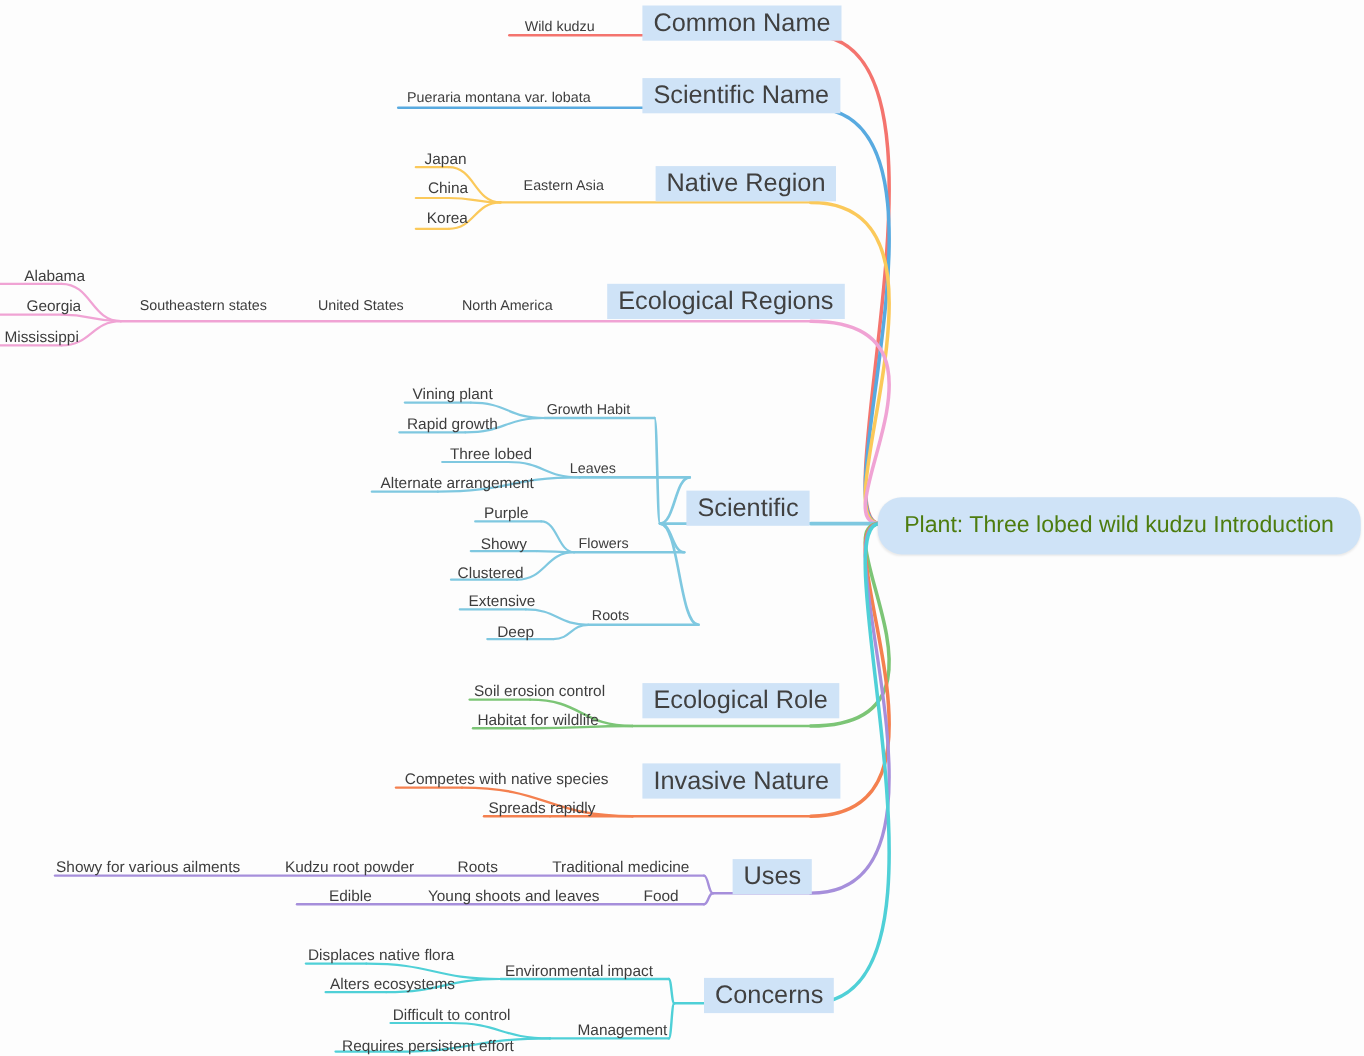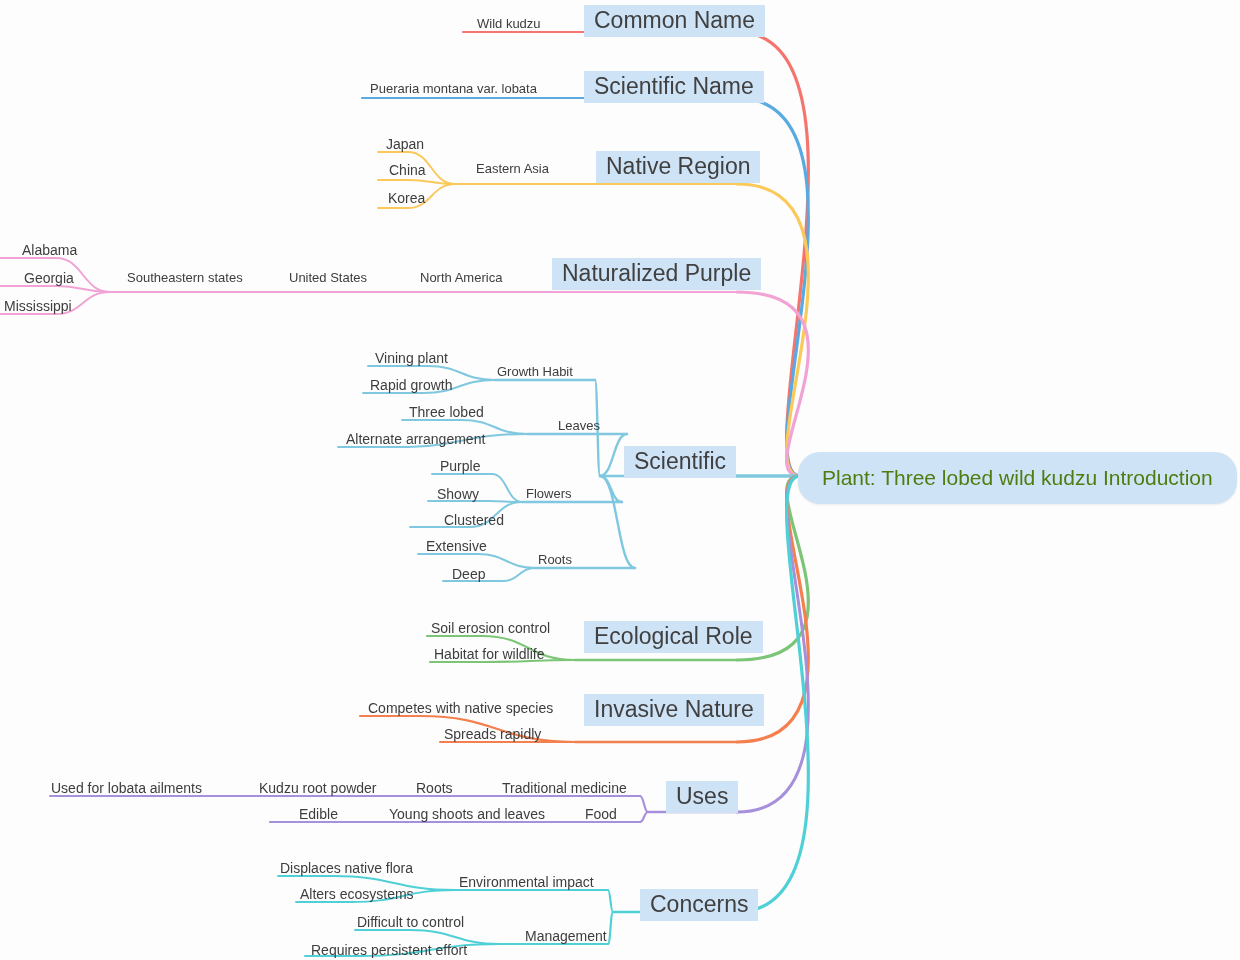--- a/index.html
+++ b/index.html
@@ -106,56 +106,56 @@
 
 <div class="lbl l1 boxed" style="left:584px;top:71px;">Scientific Name</div>
 <div class="lbl l2" style="left:370px;top:82px;">Pueraria montana var. lobata</div>
 
 <div class="lbl l1 boxed" style="left:596px;top:151px;">Native Region</div>
 <div class="lbl l2" style="left:476px;top:162px;text-align:right;">Eastern Asia</div>
 <div class="lbl l3" style="left:386px;top:137px;">Japan</div>
 <div class="lbl l3" style="left:389px;top:163px;">China</div>
 <div class="lbl l3" style="left:388px;top:191px;">Korea</div>
 
-<div class="lbl l1 boxed" style="left:552px;top:258px;">Naturalized Purple</div>
+<div class="lbl l1 boxed" style="left:552px;top:258px;">Ecological Regions</div>
 <div class="lbl l2" style="left:420px;top:271px;">North America</div>
 <div class="lbl l2" style="left:289px;top:271px;">United States</div>
 <div class="lbl l2" style="left:127px;top:271px;">Southeastern states</div>
 <div class="lbl l3" style="left:22px;top:243px;">Alabama</div>
 <div class="lbl l3" style="left:24px;top:271px;">Georgia</div>
 <div class="lbl l3" style="left:4px;top:299px;">Mississippi</div>
 
 <div class="lbl l1 boxed" style="left:624px;top:446px;">Scientific</div>
 <div class="lbl l2" style="left:497px;top:365px;">Growth Habit</div>
 <div class="lbl l3" style="left:375px;top:351px;">Vining plant</div>
 <div class="lbl l3" style="left:370px;top:378px;">Rapid growth</div>
-<div class="lbl l2" style="left:558px;top:419px;text-align:center;">Leaves</div>
+<div class="lbl l2" style="left:518px;top:419px;text-align:center;">Leaves</div>
 <div class="lbl l3" style="left:409px;top:405px;">Three lobed</div>
 <div class="lbl l3" style="left:346px;top:432px;">Alternate arrangement</div>
 <div class="lbl l2" style="left:526px;top:487px;">Flowers</div>
 <div class="lbl l3" style="left:440px;top:459px;">Purple</div>
 <div class="lbl l3" style="left:437px;top:487px;">Showy</div>
-<div class="lbl l3" style="left:416px;top:513px;margin-left:28px;">Clustered</div>
+<div class="lbl l3" style="left:416px;top:513px;">Clustered</div>
 <div class="lbl l2" style="left:538px;top:553px;">Roots</div>
 <div class="lbl l3" style="left:426px;top:539px;">Extensive</div>
 <div class="lbl l3" style="left:452px;top:567px;">Deep</div>
 
 <div class="lbl l1 boxed" style="left:584px;top:621px;">Ecological Role</div>
 <div class="lbl l3" style="left:431px;top:621px;">Soil erosion control</div>
 <div class="lbl l3" style="left:434px;top:647px;">Habitat for wildlife</div>
 
 <div class="lbl l1 boxed" style="left:584px;top:694px;">Invasive Nature</div>
 <div class="lbl l3" style="left:368px;top:701px;">Competes with native species</div>
 <div class="lbl l3" style="left:444px;top:727px;">Spreads rapidly</div>
 
 <div class="lbl l1 boxed" style="left:666px;top:781px;">Uses</div>
 <div class="lbl l3" style="left:502px;top:781px;">Traditional medicine</div>
 <div class="lbl l3" style="left:416px;top:781px;">Roots</div>
 <div class="lbl l3" style="left:259px;top:781px;">Kudzu root powder</div>
-<div class="lbl l3" style="left:51px;top:781px;">Used for lobata ailments</div>
+<div class="lbl l3" style="left:51px;top:781px;">Showy for various ailments</div>
 <div class="lbl l3" style="left:585px;top:807px;">Food</div>
 <div class="lbl l3" style="left:389px;top:807px;">Young shoots and leaves</div>
 <div class="lbl l3" style="left:299px;top:807px;">Edible</div>
 
 <div class="lbl l1 boxed" style="left:640px;top:889px;">Concerns</div>
 <div class="lbl l3" style="left:459px;top:875px;">Environmental impact</div>
 <div class="lbl l3" style="left:280px;top:861px;">Displaces native flora</div>
 <div class="lbl l3" style="left:300px;top:887px;">Alters ecosystems</div>
 <div class="lbl l3" style="left:525px;top:929px;">Management</div>
 <div class="lbl l3" style="left:357px;top:915px;">Difficult to control</div>

